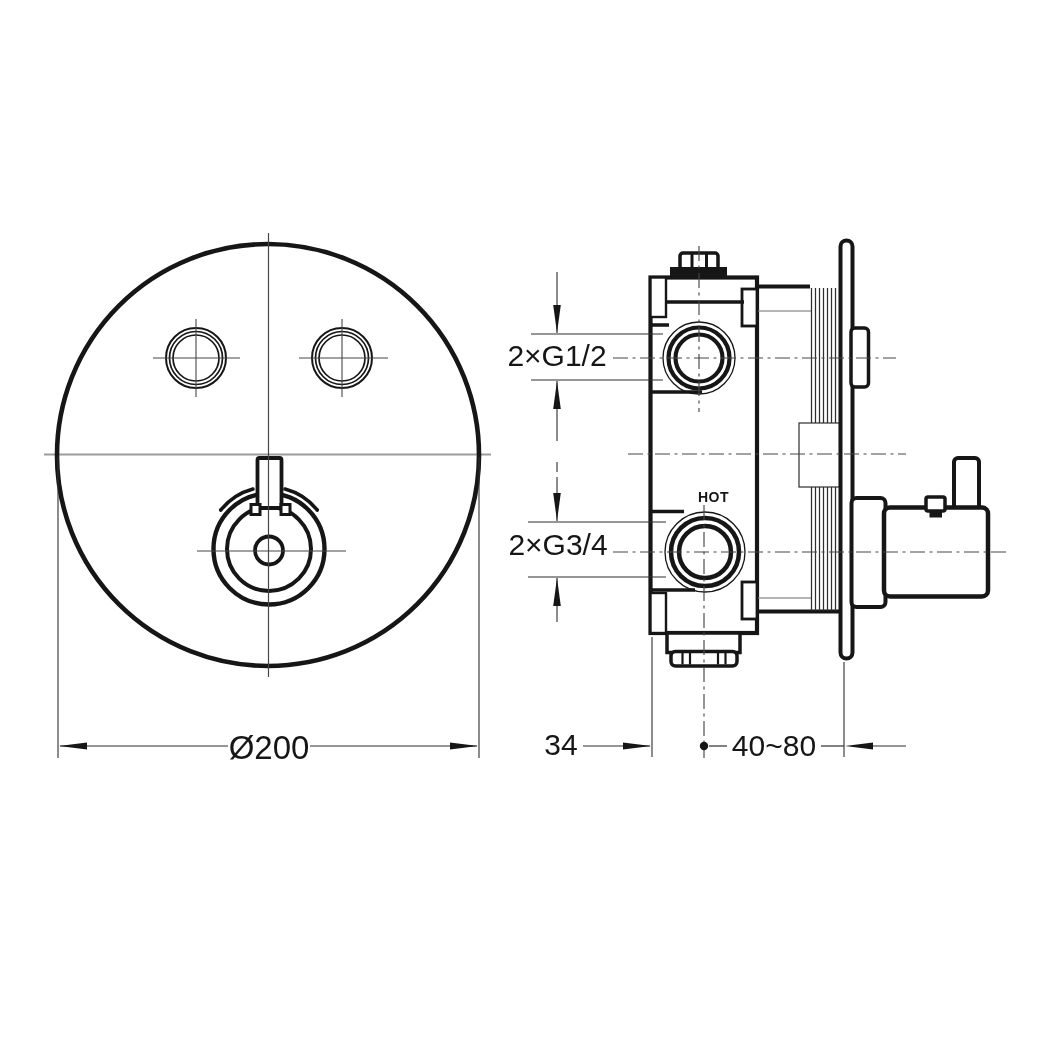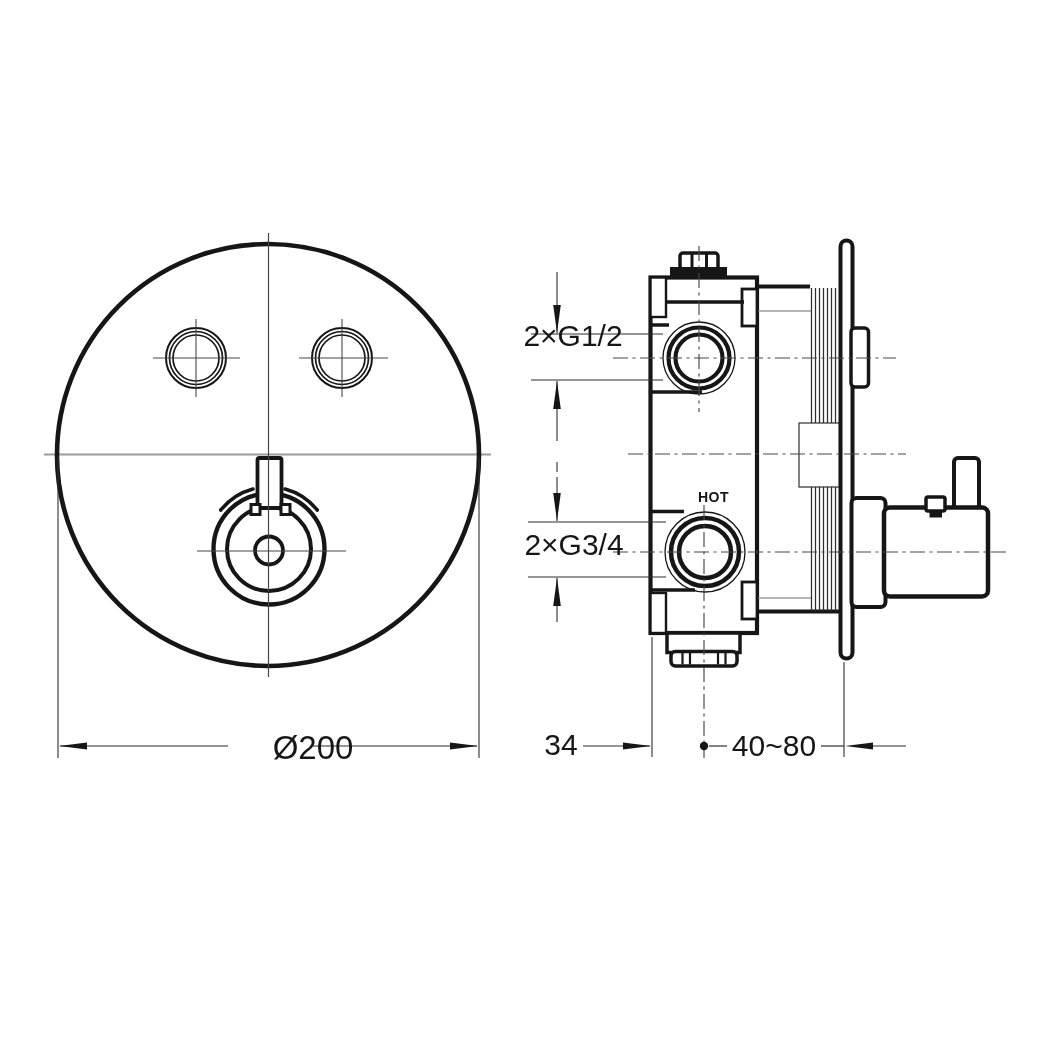--- a/index.html
+++ b/index.html
@@ -156,19 +156,19 @@
       <path class="blk" d="M651,746 L623,742.4 L623,749.6 Z"></path>
       <circle class="blk" cx="704" cy="746" r="4.2"></circle>
       <line class="thin" x1="709" y1="746" x2="727" y2="746" stroke-width="1.2"></line>
       <line class="thin" x1="821" y1="746" x2="844" y2="746" stroke-width="1.2"></line>
       <path class="blk" d="M845,746 L873,742.4 L873,749.6 Z"></path>
       <line class="thin" x1="873" y1="746" x2="906" y2="746" stroke-width="1.2"></line>
     </g>
   </g>
 </svg>
 
-  <div class="lbl dim" style="left:269px;top:747px;font-size:33px;margin-left:44px;">Ø200</div>
-  <div class="lbl dim" style="left:557px;top:336px;margin-left:16px;">2×G1/2</div>
-  <div class="lbl dim" style="left:558px;top:545px;margin-left:16px;">2×G3/4</div>
+  <div class="lbl dim" style="left:269px;top:747px;font-size:33px;">Ø200</div>
+  <div class="lbl dim" style="left:557px;top:356px;">2×G1/2</div>
+  <div class="lbl dim" style="left:558px;top:545px;">2×G3/4</div>
   <div class="lbl" style="left:705px;top:497px;font-size:14px;font-weight:700;letter-spacing:.5px;padding-left:17px;">HOT</div>
   <div class="lbl dim" style="left:561px;top:745px;">34</div>
   <div class="lbl dim" style="left:774px;top:746px;">40~80</div>
 </div>
 
 </body></html>

